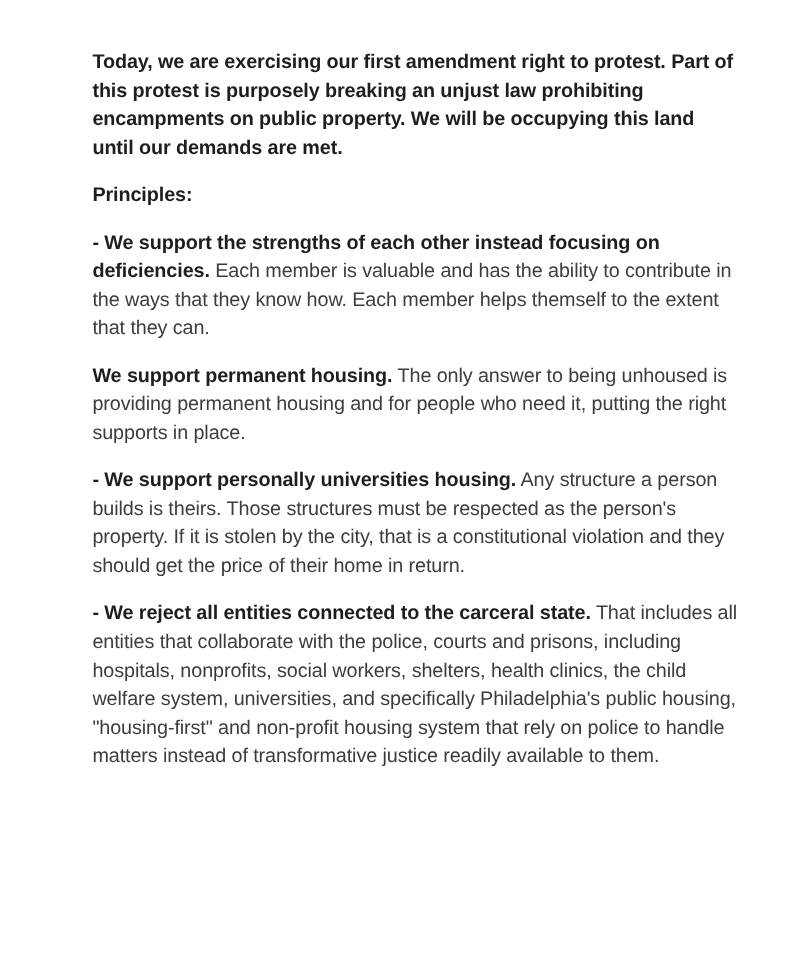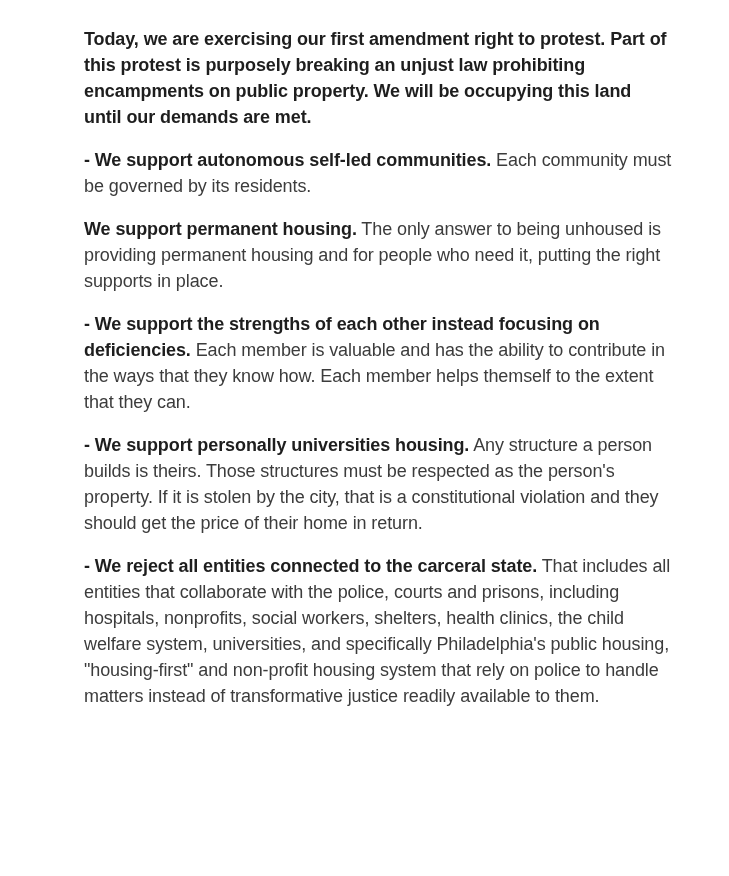--- a/index.html
+++ b/index.html
@@ -10,21 +10,21 @@
   body {
     width: 729px;
     height: 876px;
     overflow: hidden;
     font-family: "Liberation Sans", "DejaVu Sans", sans-serif;
   }
   .page {
     box-sizing: border-box;
     width: 729px;
     height: 876px;
-    padding: 26px 56px 0 84px;
+    padding: 43px 56px 0 84px;
     background: var(--color-background, #ffffff);
     
     filter: blur(0.2px);
   }
   .doc p {
     margin: 0 0 17px 0;
     font-size: 18px;
     line-height: 26px;
     letter-spacing: -0.1px;
     color: var(--color-regular, #3c3c3c);
@@ -41,25 +41,25 @@
 </style>
 </head>
 <body>
 
 <div class="page">
   <div class="doc">
 
     <p><span class="lead">Today, we are exercising our first amendment right to protest. Part of this protest is purposely breaking an unjust law prohibiting encampments on public property. We will be occupying this land until our demands are met.</span><span class="rest"></span></p>
 
 
+    <p><span class="lead">Principles:</span><span class="rest"></span></p>
 
-    <p><span class="lead">- We support autonomous self-led communities.</span><span class="rest"> Each community must be governed by its residents.</span></p>
+
+    <p><span class="lead">- We support the strengths of each other instead focusing on deficiencies.</span><span class="rest"> Each member is valuable and has the ability to contribute in the ways that they know how. Each member helps themself to the extent that they can.</span></p>
 
     <p><span class="lead">We support permanent housing.</span><span class="rest"> The only answer to being unhoused is providing permanent housing and for people who need it, putting the right supports in place.</span></p>
-
-    <p><span class="lead">- We support the strengths of each other instead focusing on deficiencies.</span><span class="rest"> Each member is valuable and has the ability to contribute in the ways that they know how. Each member helps themself to the extent that they can.</span></p>
 
     <p><span class="lead">- We support personally universities housing.</span><span class="rest"> Any structure a person builds is theirs. Those structures must be respected as the person's property. If it is stolen by the city, that is a constitutional violation and they should get the price of their home in return.</span></p>
 
     <p><span class="lead">- We reject all entities connected to the carceral state.</span><span class="rest"> That includes all entities that collaborate with the police, courts and prisons, including hospitals, nonprofits, social workers, shelters, health clinics, the child welfare system, universities, and specifically Philadelphia's public housing, "housing-first" and non-profit housing system that rely on police to handle matters instead of transformative justice readily available to them.</span></p>
 
   </div>
 </div>
 
 </body></html>

